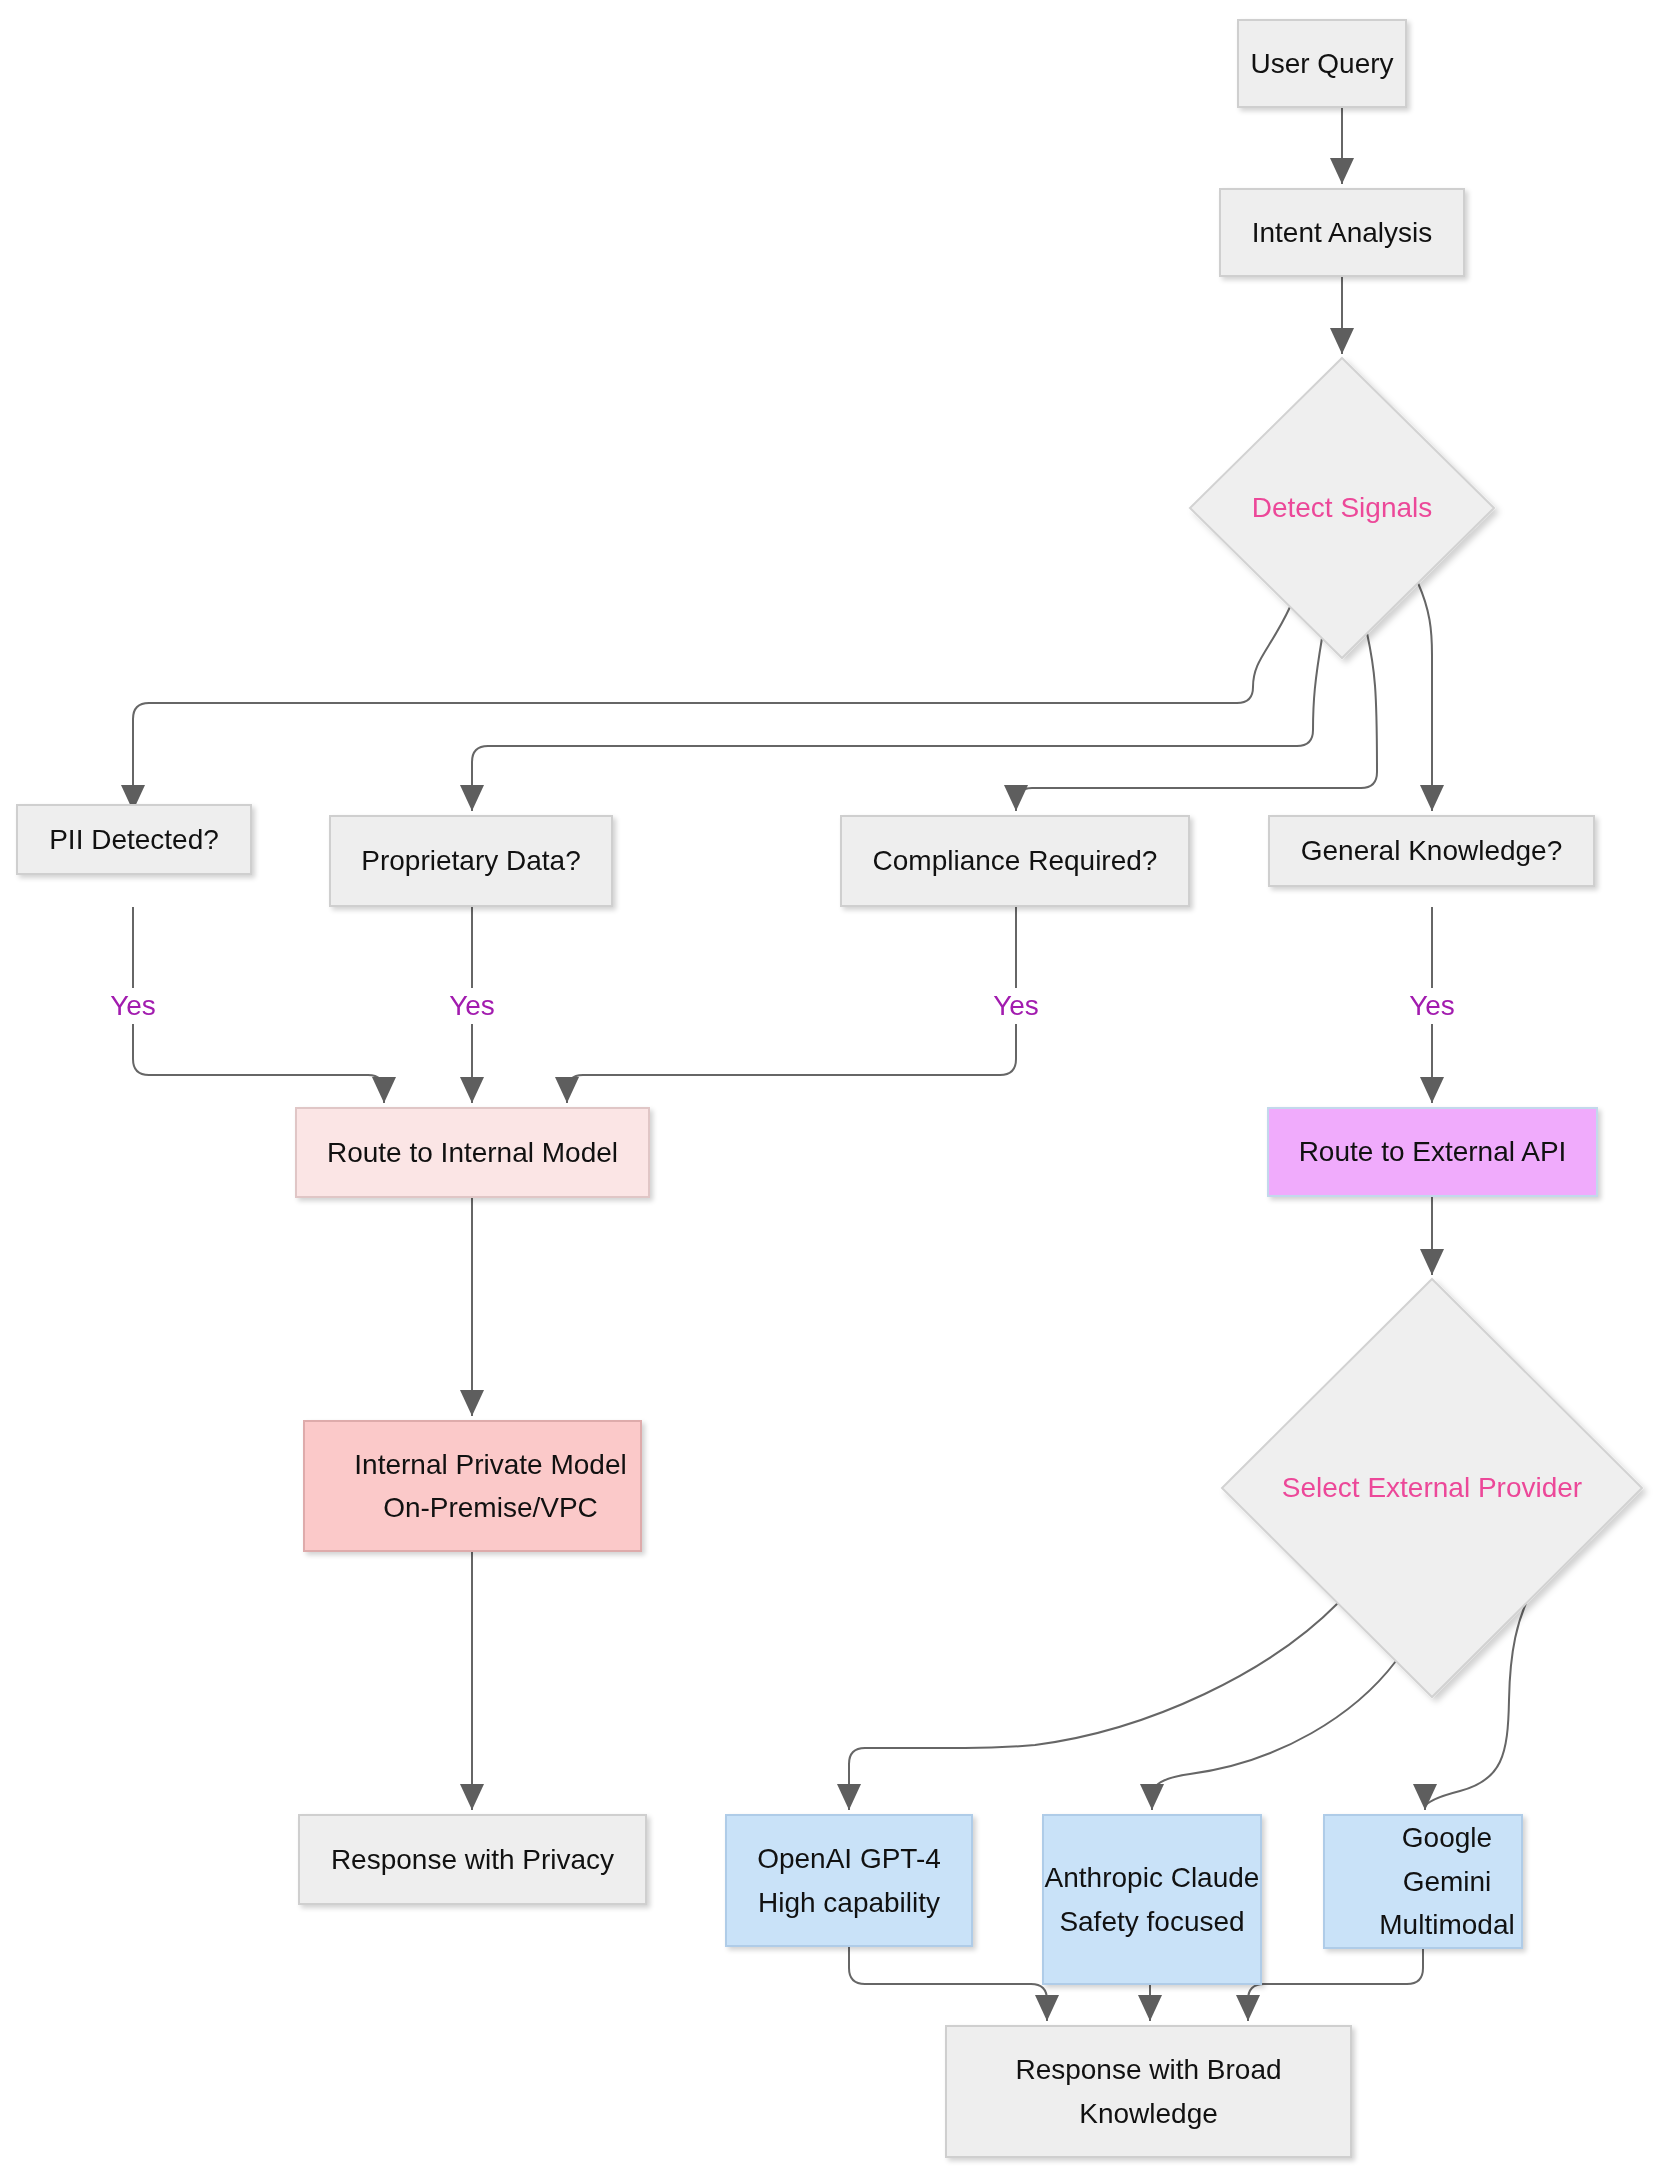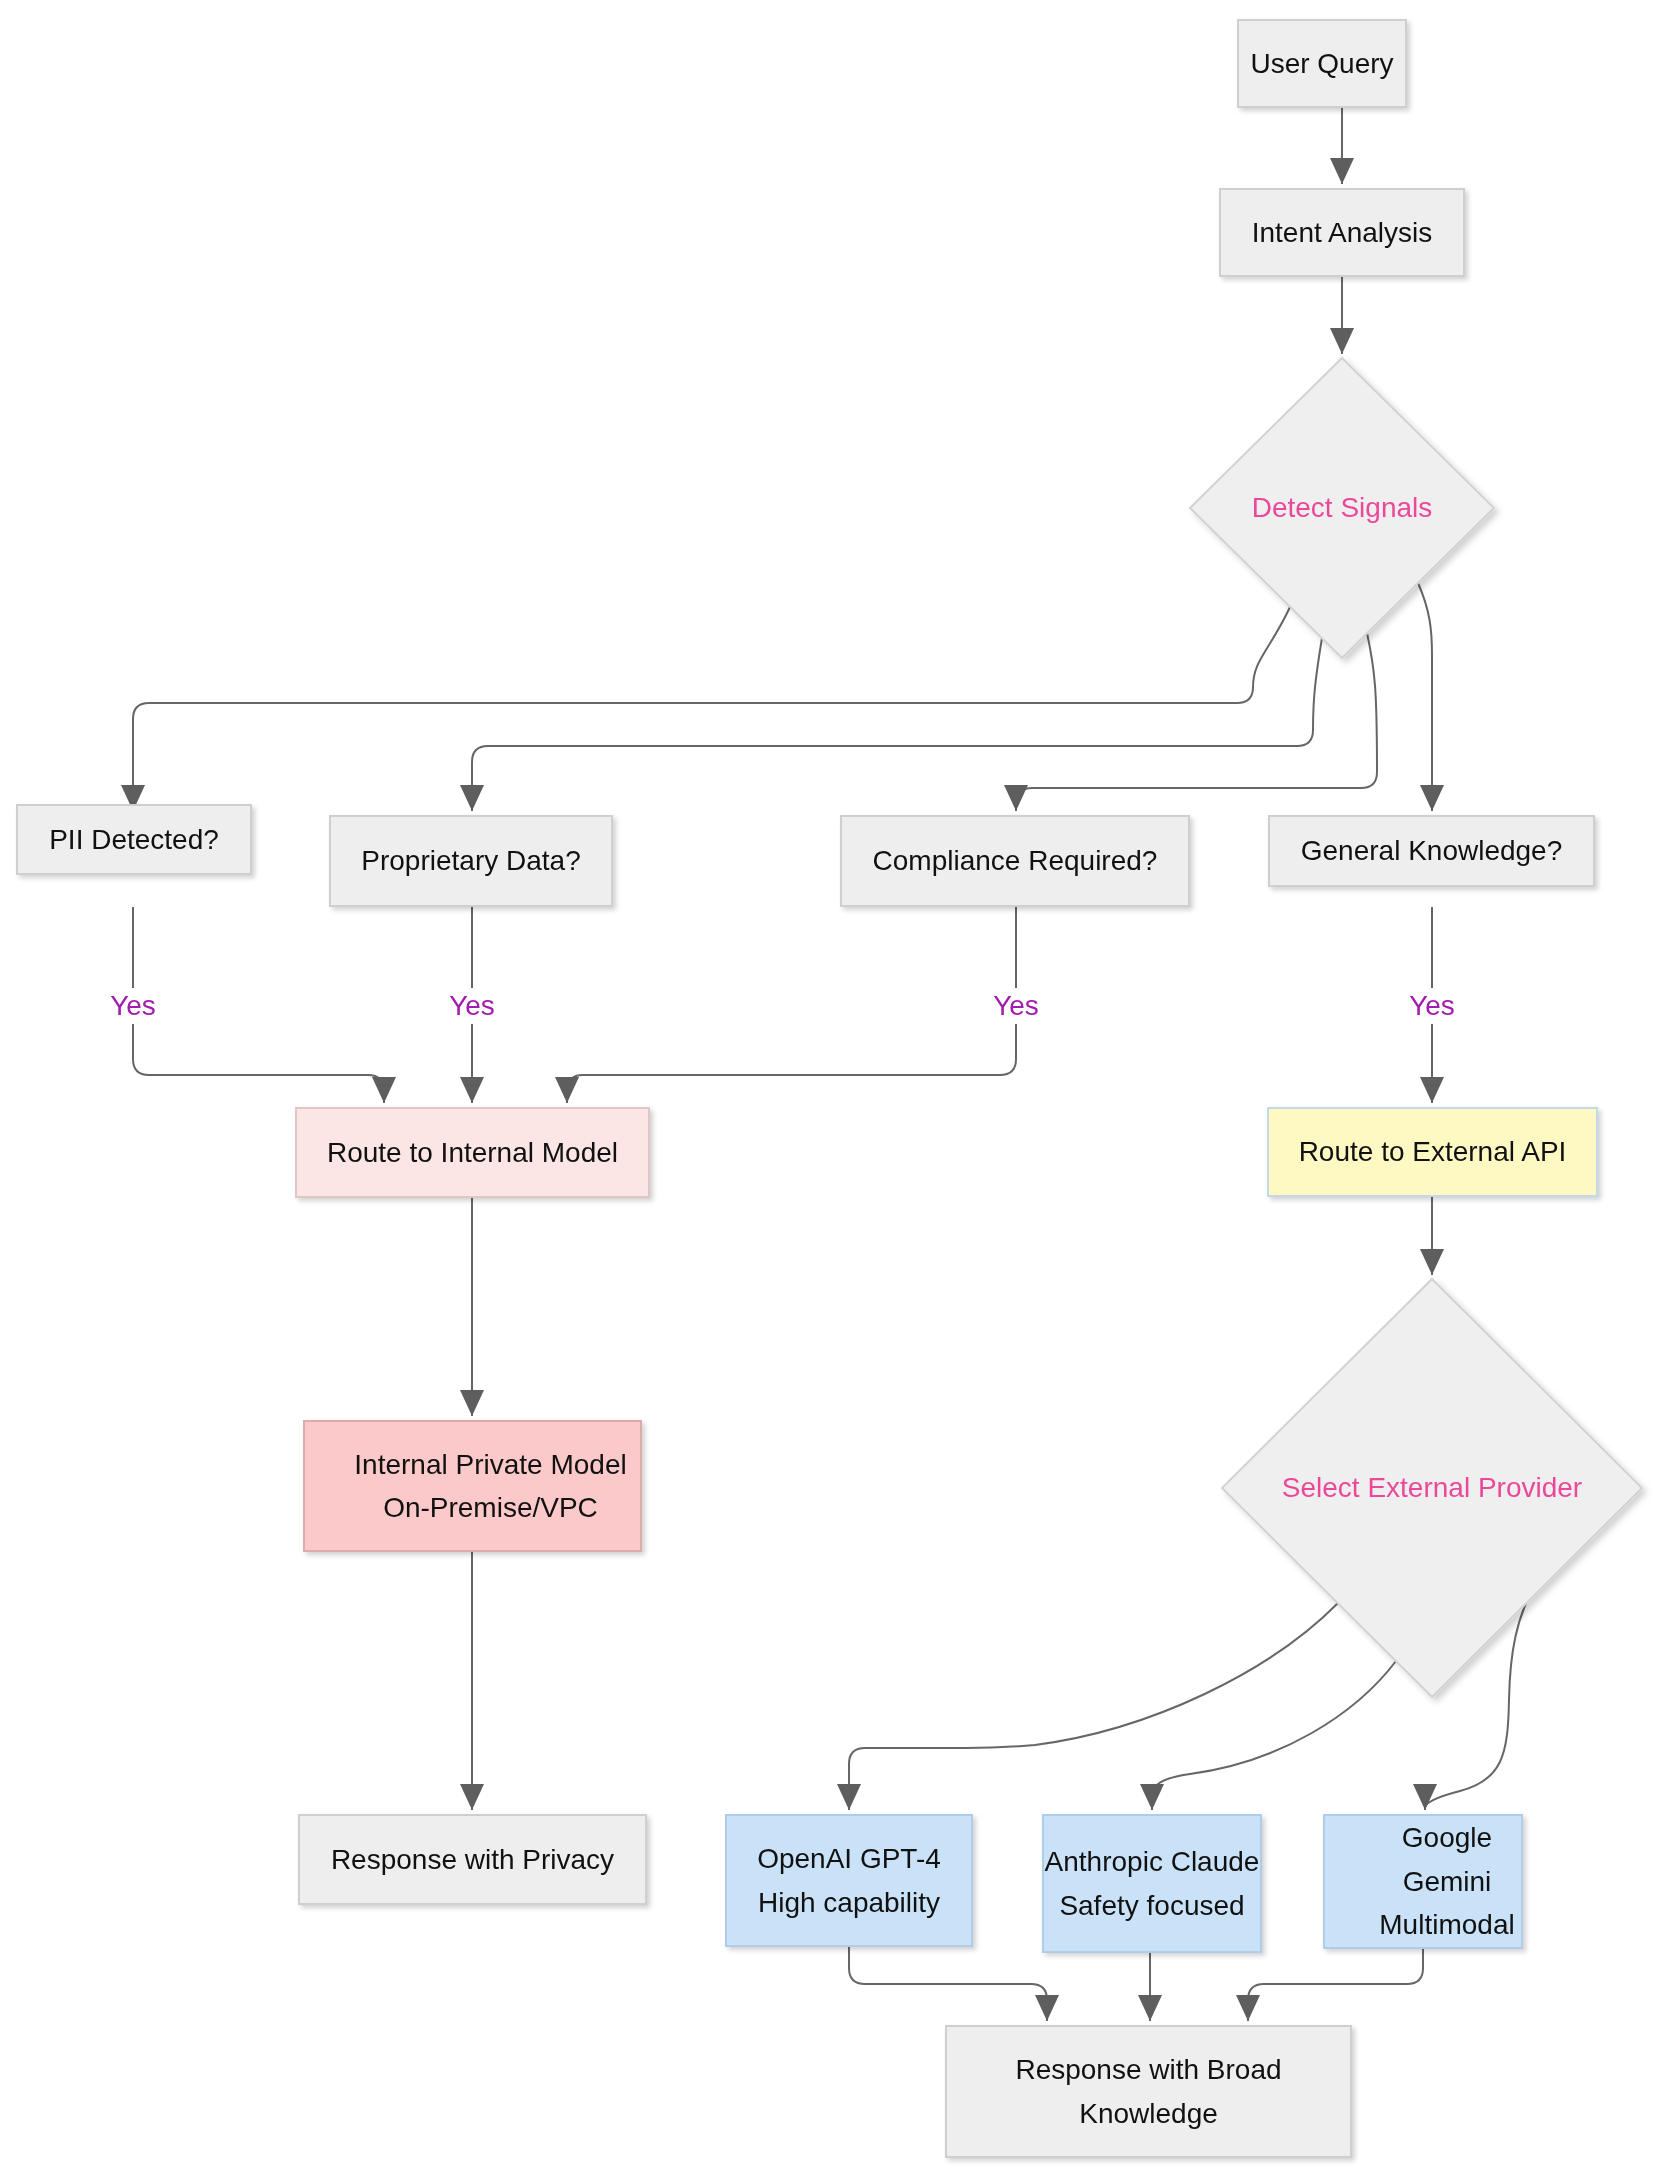--- a/index.html
+++ b/index.html
@@ -12,21 +12,21 @@
     position:absolute;display:flex;align-items:center;justify-content:center;
     text-align:center;font-size:28px;line-height:1.55;color:#111111;
     white-space:pre-line;box-sizing:border-box;
   }
   .node.rect{
     background:#eeeeee;border:2px solid #cfcfcf;
     box-shadow:3px 3px 5px rgba(0,0,0,0.18);
   }
   .node.route-internal{background:#fbe5e5;border-color:#e0c6c6;}
   .node.internal-strong{background:#fbc9c9;border-color:#deabab;}
-  .node.route-external{background:#fef9c3;border-color:#c3d8ec;}
+  .node.route-external{background:#f0abfc;border-color:#c3d8ec;}
   .node.provider{background:#c9e2f8;border-color:#afcce8;}
   .diamond-label{
     position:absolute;display:flex;align-items:center;justify-content:center;
     text-align:center;font-size:28px;color:#ec4899;pointer-events:none;
   }
   .edge-label{
     position:absolute;transform:translate(-50%,-50%);
     background:#ffffff;padding:2px 8px;font-size:28px;color:#a21caf;
   }
 </style>
@@ -102,21 +102,21 @@
   <div class="node rect internal-strong" style="left:303px;top:1420px;width:339px;height:132px;padding-left:36px;">Internal Private Model
 On-Premise/VPC</div>
 
   <div class="diamond-label" style="left:1252px;top:1458px;width:360px;height:60px;">Select External Provider</div>
 
   <div class="node rect" style="left:298px;top:1814px;width:349px;height:91px;">Response with Privacy</div>
 
   <div class="node rect provider" style="left:725px;top:1814px;width:248px;height:133px;">OpenAI GPT-4
 High capability</div>
 
-  <div class="node rect provider" style="left:1042px;top:1814px;width:220px;height:139px;">Anthropic Claude
+  <div class="node rect provider" style="left:1042px;top:1814px;width:220px;height:171px;">Anthropic Claude
 Safety focused</div>
 
   <div class="node rect provider" style="left:1323px;top:1814px;width:200px;height:135px;padding-left:48px;">Google Gemini
 Multimodal</div>
 
   <div class="node rect" style="left:945px;top:2025px;width:407px;height:133px;">Response with Broad
 Knowledge</div>
 
 </div>
 

